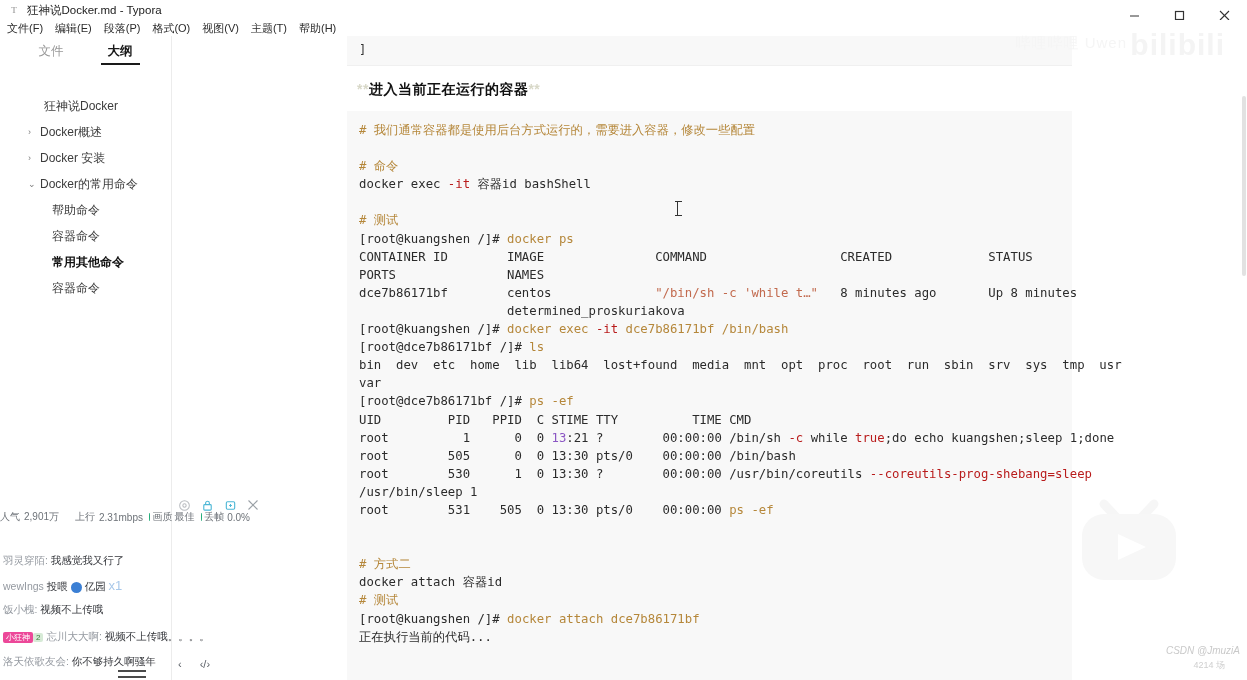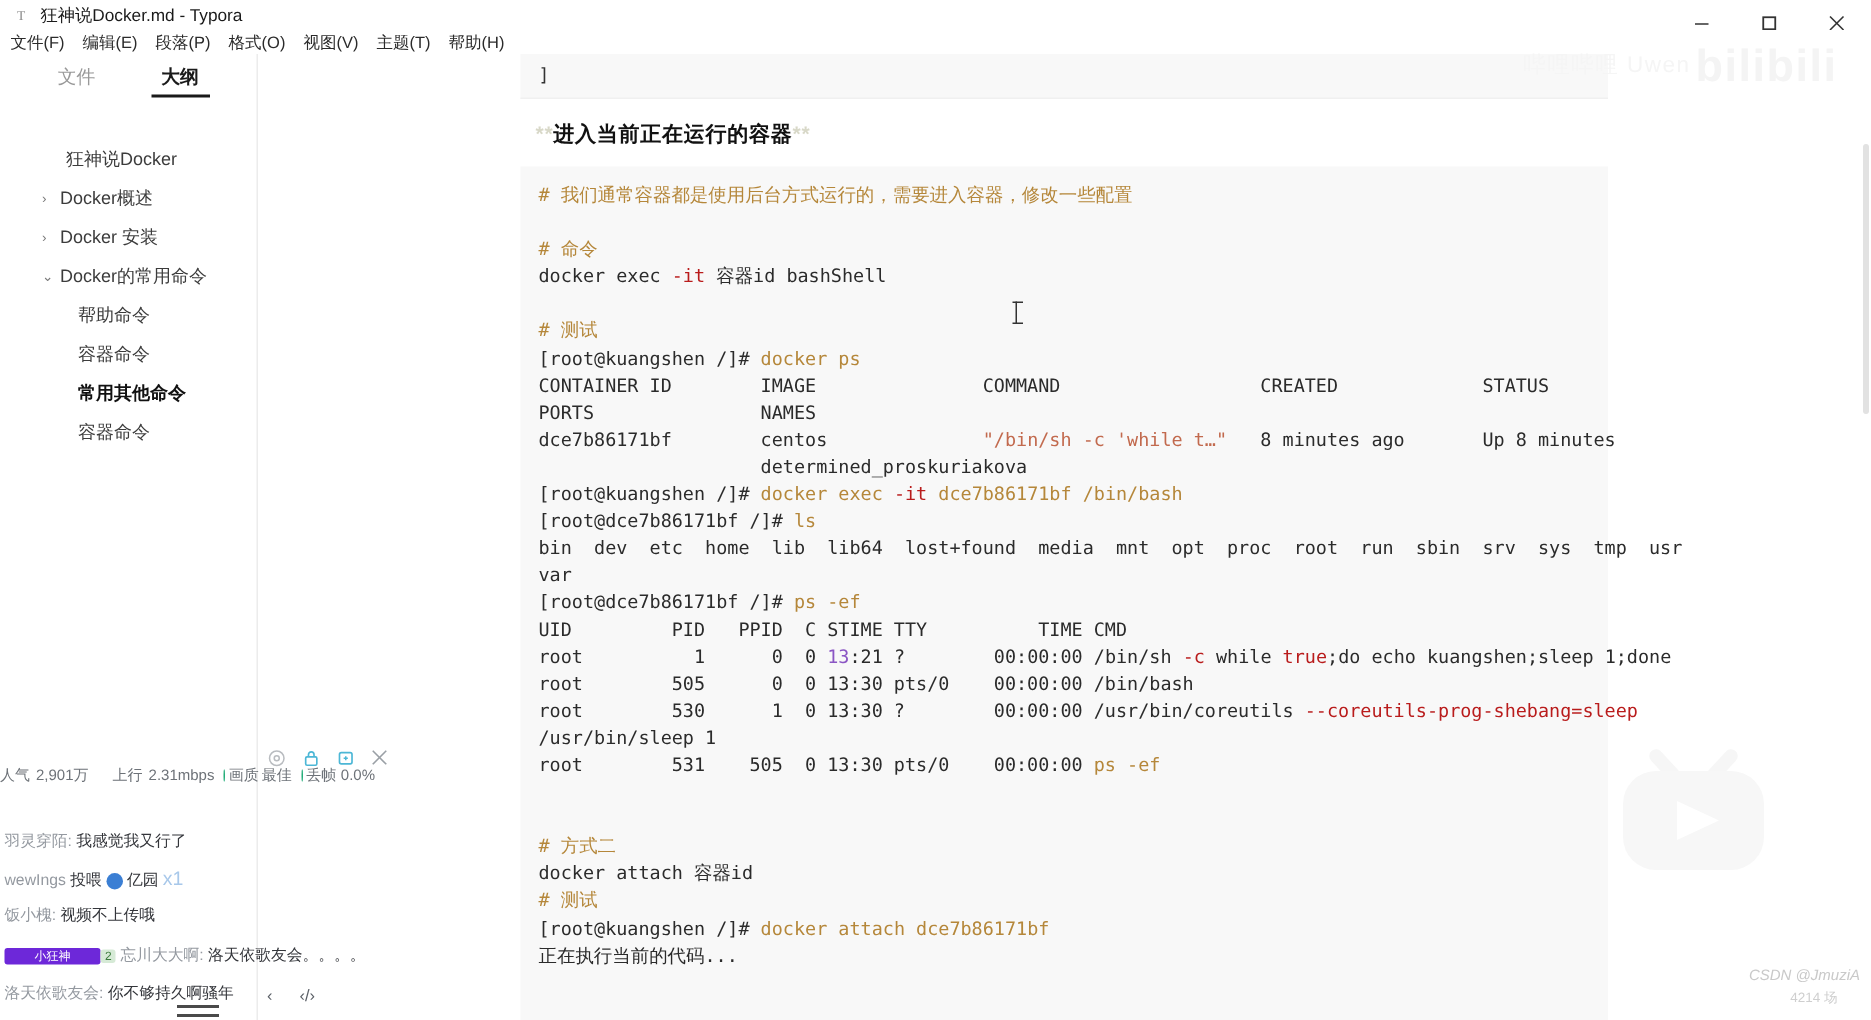--- a/index.html
+++ b/index.html
@@ -133,22 +133,22 @@
     margin: 0 3px 0 6px;
   }
   .danmu {
     position: absolute; left: 3px; width: 168px;
     font-size: 10.5px; white-space: nowrap;
   }
   .danmu .user { color: #9499a0; }
   .danmu .msg { color: #33353a; }
   .badge-lv {
     display: inline-block;
-    background: #6d28d9; color: #fff;
-    font-size: 8px; padding: 0px 20px;
+    background: #ec4899; color: #fff;
+    font-size: 8px; padding: 0px 3px;
     border-radius: 2px; vertical-align: middle;
   }
   .badge-num {
     display: inline-block;
     background: #d6ead6; color: #3a7a3a;
     font-size: 8px; padding: 0px 3px;
     border-radius: 2px; vertical-align: middle;
   }
   .gift-ic {
     display:inline-block; width:11px; height:11px;
@@ -408,21 +408,21 @@
     </div>
 
     <div class="danmu" style="top:109px">
       <span class="user">饭小槐:</span>
       <span class="msg">视频不上传哦</span>
     </div>
 
     <div class="danmu" style="top:136px">
       <span class="badge-lv">小狂神</span><span class="badge-num">2</span>
       <span class="user">忘川大大啊:</span>
-      <span class="msg">洛天依歌友会。。。。</span>
+      <span class="msg">视频不上传哦。。。。</span>
     </div>
 
     <div class="danmu" style="top:161px">
       <span class="user">洛天依歌友会:</span>
       <span class="msg">你不够持久啊骚年</span>
     </div>
 
     <div class="live-bottom-ctrl">
       <span>‹</span>
       <span>‹/›</span>

